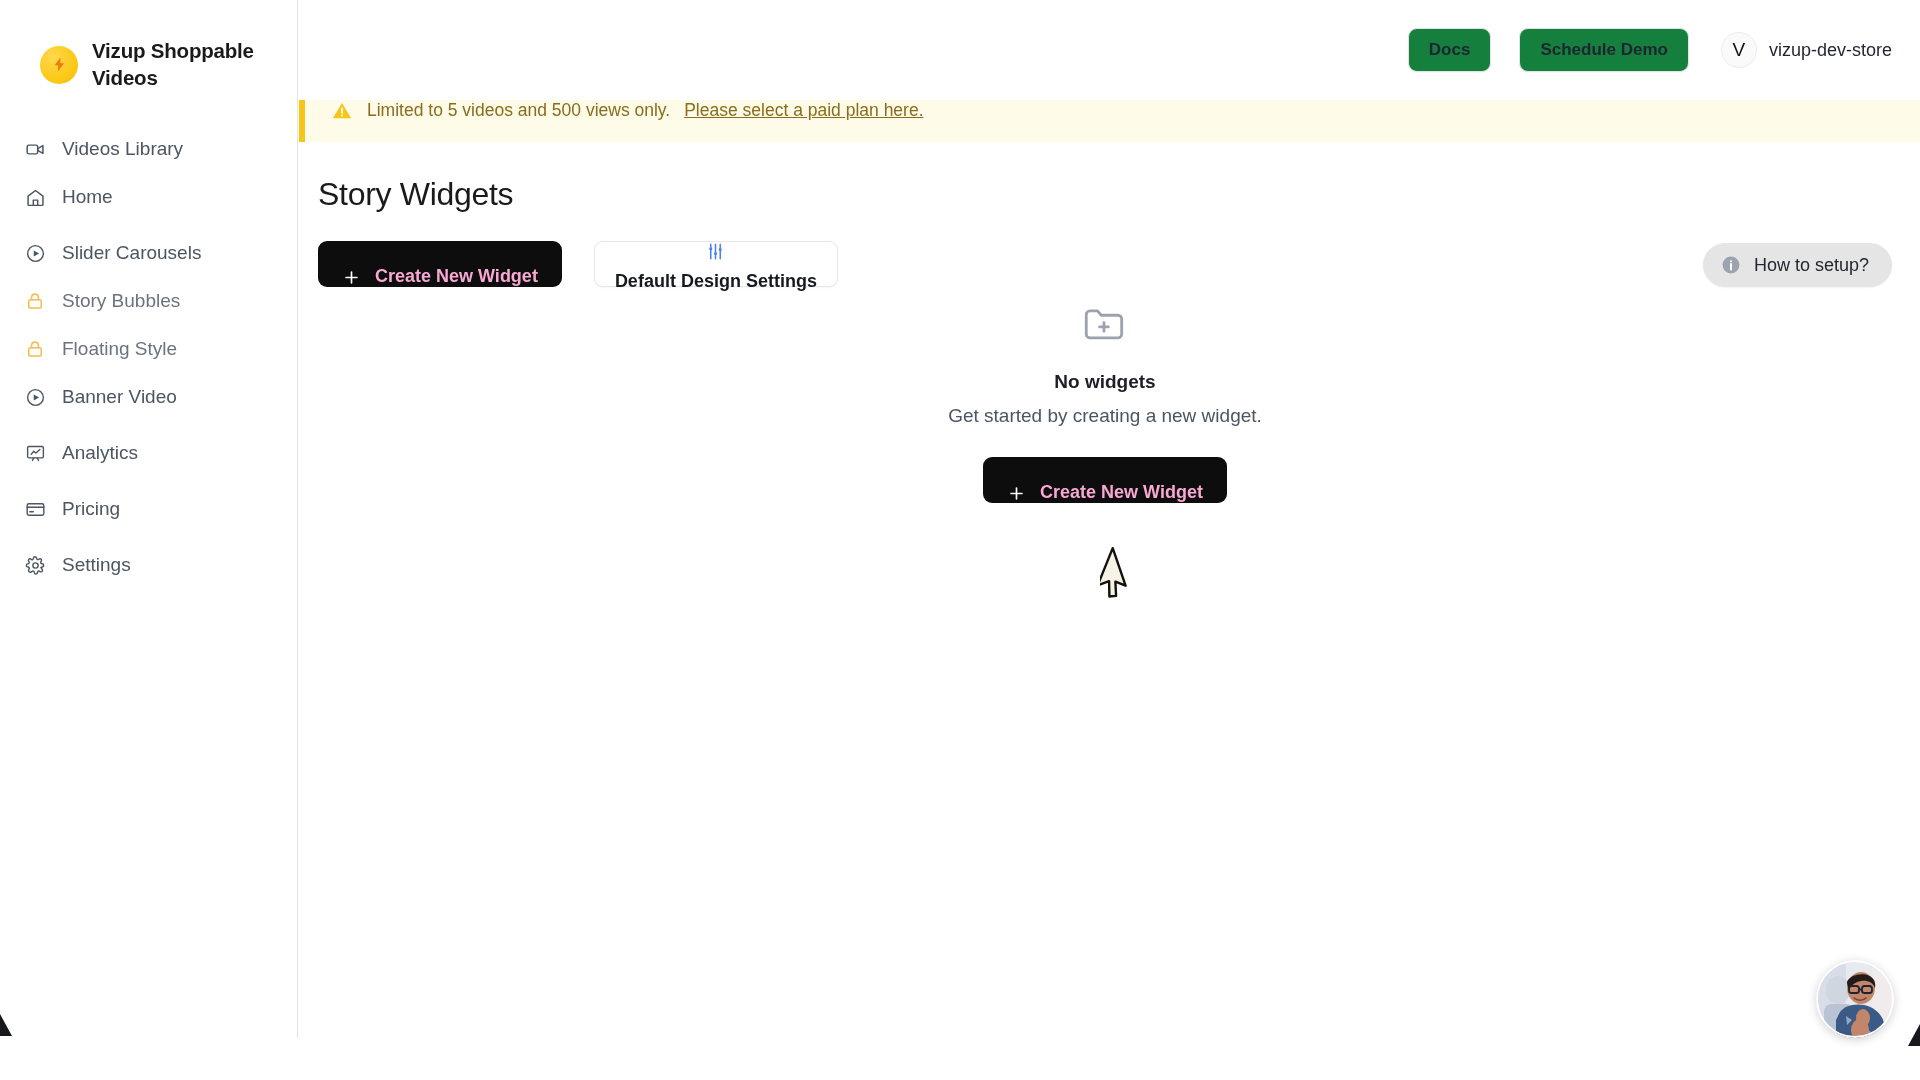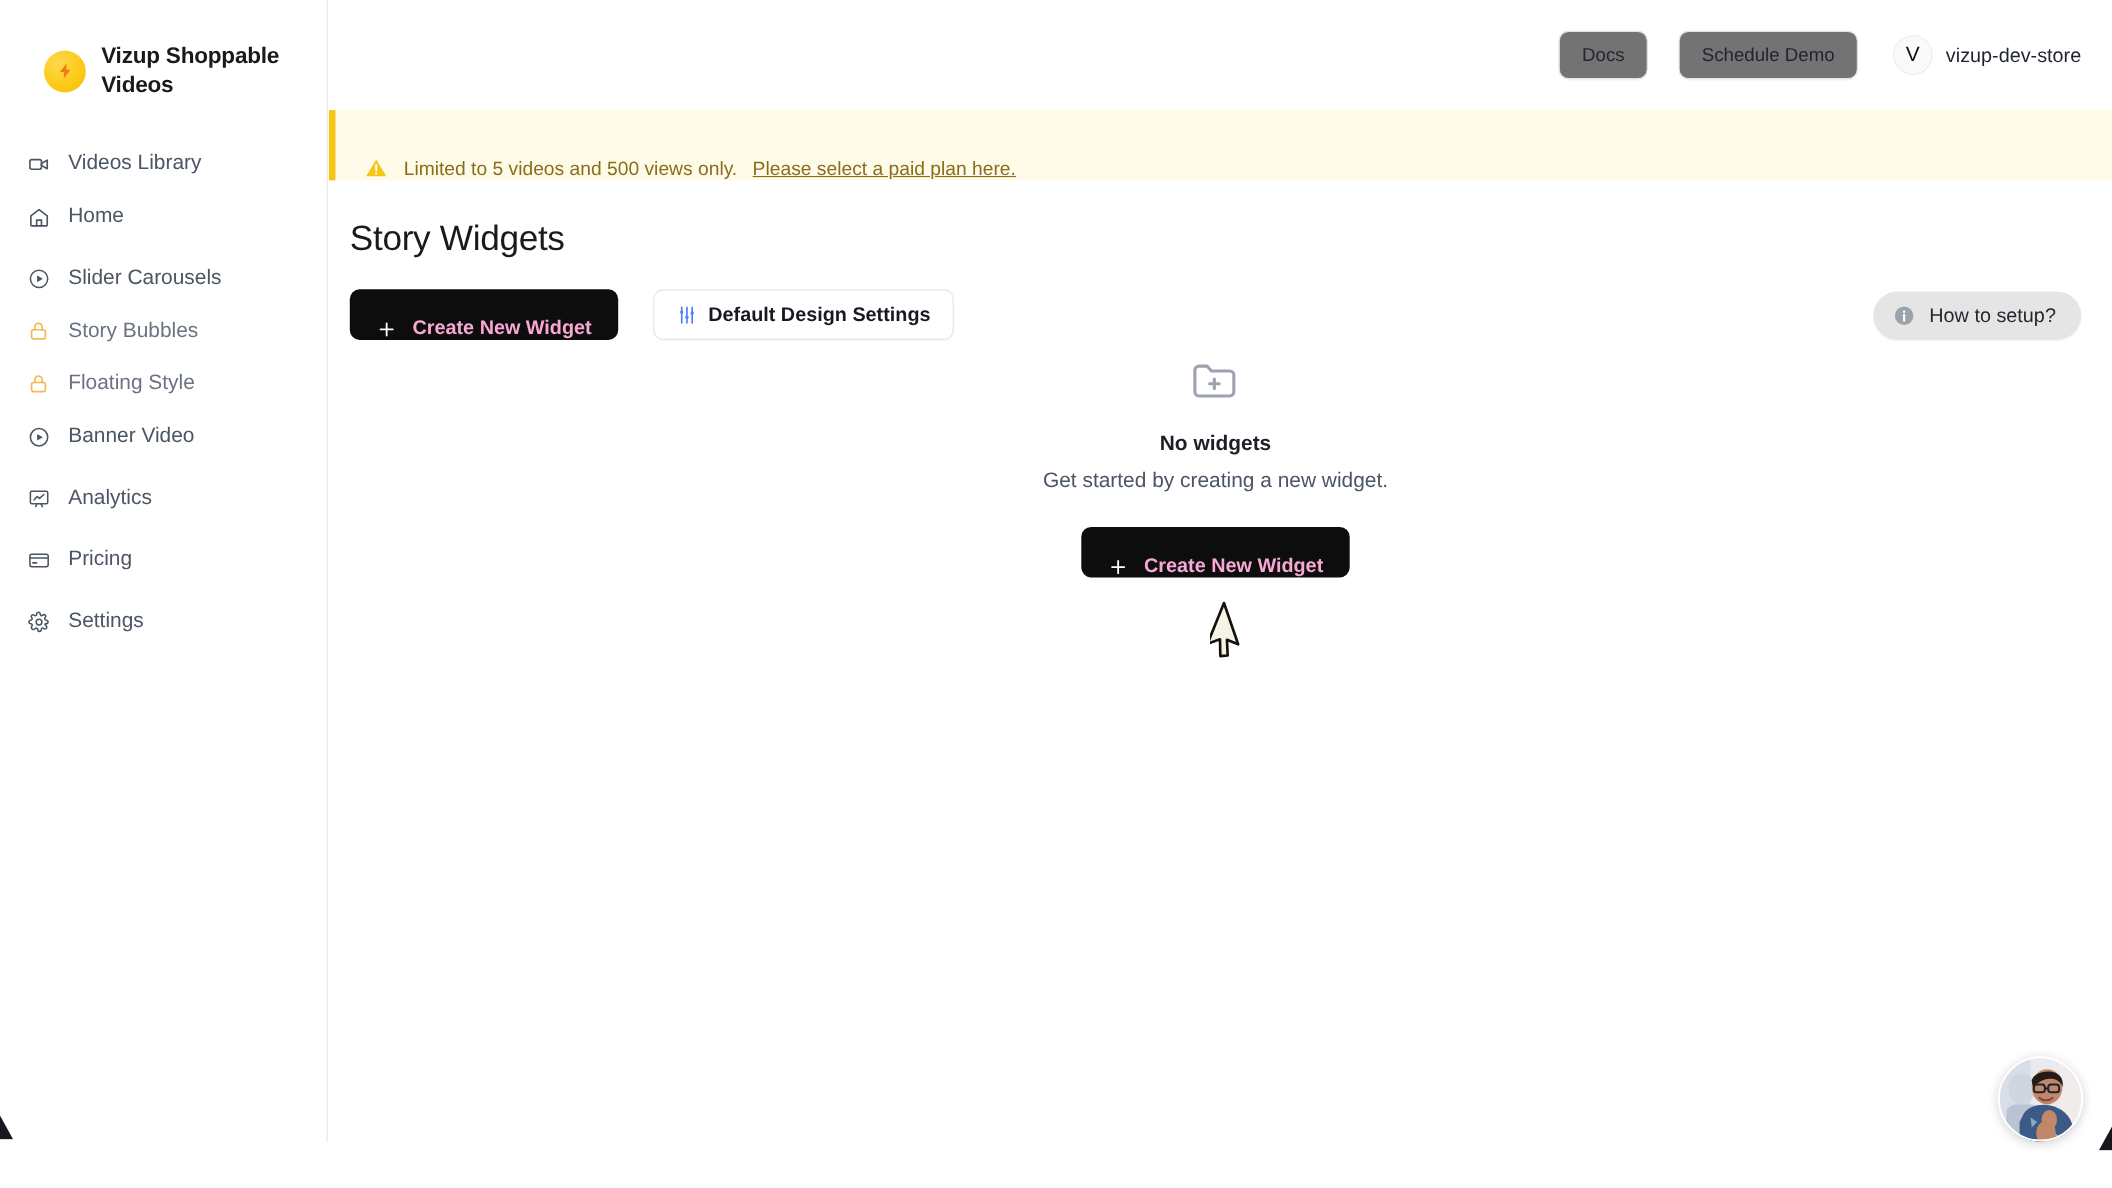--- a/index.html
+++ b/index.html
@@ -43,42 +43,42 @@
   .nav-gap-sm { height: 8px; }
 
   
   .main { flex: 1; position: relative; height: 1038px; background: #fff; }
   .topbar {
     height: 100px; display: flex; align-items: center;
     justify-content: flex-end; padding-right: 28px; gap: 0;
   }
   .btn-outline {
     border: 1px solid #e3e3e3; border-radius: 9px;
-    background: #737373; height: 44px;
+    background: #15803d; height: 44px;
     display: flex; align-items: center; justify-content: center;
-    padding: 0 20px; font-size: 17px; font-weight: normal; color: #1f2430;
+    padding: 0 20px; font-size: 17px; font-weight: bold; color: #1f2430;
     cursor: pointer; box-shadow: 0 1px 1px rgba(0,0,0,0.03);
   }
   .topbar .btn-docs { margin-right: 28px; }
   .store-wrap { display: flex; align-items: center; gap: 12px; margin-left: 32px; }
   .avatar-circle {
     width: 36px; height: 36px; border-radius: 50%;
     background: #fafafa; border: 1px solid #ececec;
     display: flex; align-items: center; justify-content: center;
     font-size: 19px; color: #111; font-weight: normal;
   }
   .store-name { font-size: 18px; color: #1f2430; }
 
   
   .banner {
     margin-left: 1px;
     background: #fefbe8;
     border-left: 6px solid #f5c518;
-    height: 64px;
-    display: flex; align-items: flex-end; gap: 14px;
+    height: 42px;
+    display: flex; align-items: flex-start; gap: 14px;
     padding-left: 26px;
   }
   .banner-text { font-size: 17.5px; color: #8a6d1b; }
   .banner-link {
     font-size: 17.5px; color: #8a6d1b; text-decoration: underline;
     font-weight: normal; cursor: pointer;
   }
 
   
   .content { padding: 34px 28px 0 20px; position: relative; }
@@ -94,20 +94,21 @@
     font-size: 18px; font-weight: bold; cursor: pointer;
     font-family: "Liberation Sans", sans-serif;
   }
   .btn-light {
     background: #fff; border: 1px solid #e6e6e6; border-radius: 9px;
     height: 46px; padding: 0 20px; margin-left: 32px;
     display: flex; align-items: center; gap: 10px;
     font-size: 18px; font-weight: bold; color: #16191f; cursor: pointer;
     box-shadow: 0 1px 2px rgba(0,0,0,0.04);
     font-family: "Liberation Sans", sans-serif;
+    flex-direction: column;
   }
   .btn-howto {
     position: absolute; right: 0; top: 2px;
     background: #e5e5e5; border: 1px solid #e6e6e6; border-radius: 26px;
     height: 44px; padding: 0 22px 0 16px;
     display: flex; align-items: center; gap: 12px;
     font-size: 18px; color: #23272f; cursor: pointer;
     box-shadow: 0 1px 2px rgba(0,0,0,0.05);
     font-family: "Liberation Sans", sans-serif;
   }

